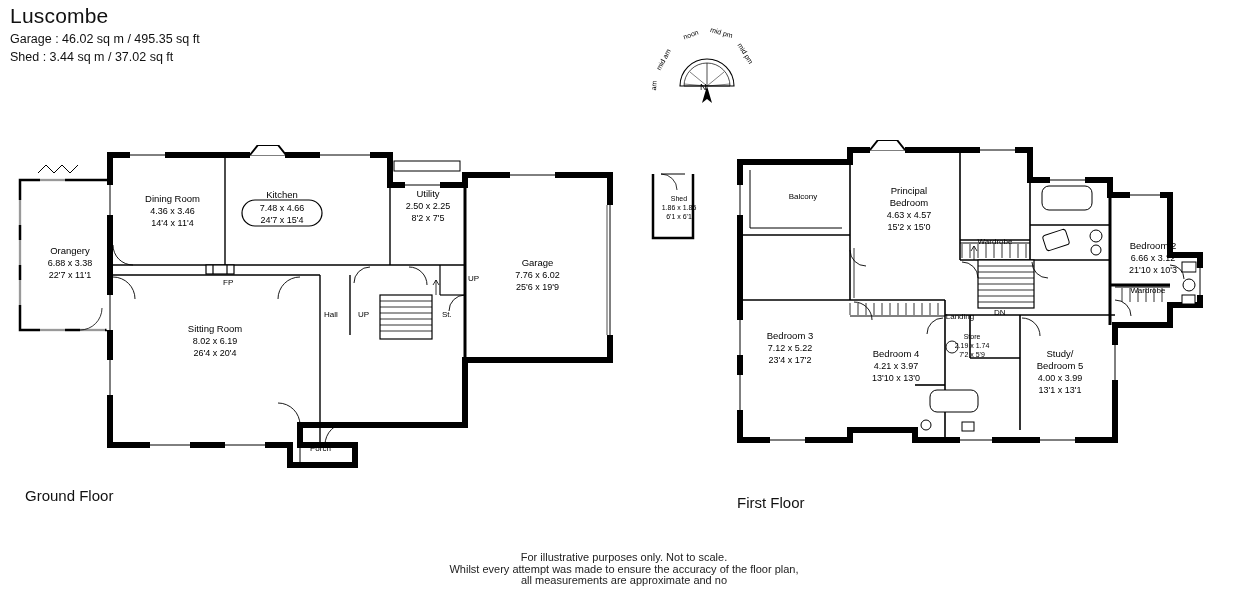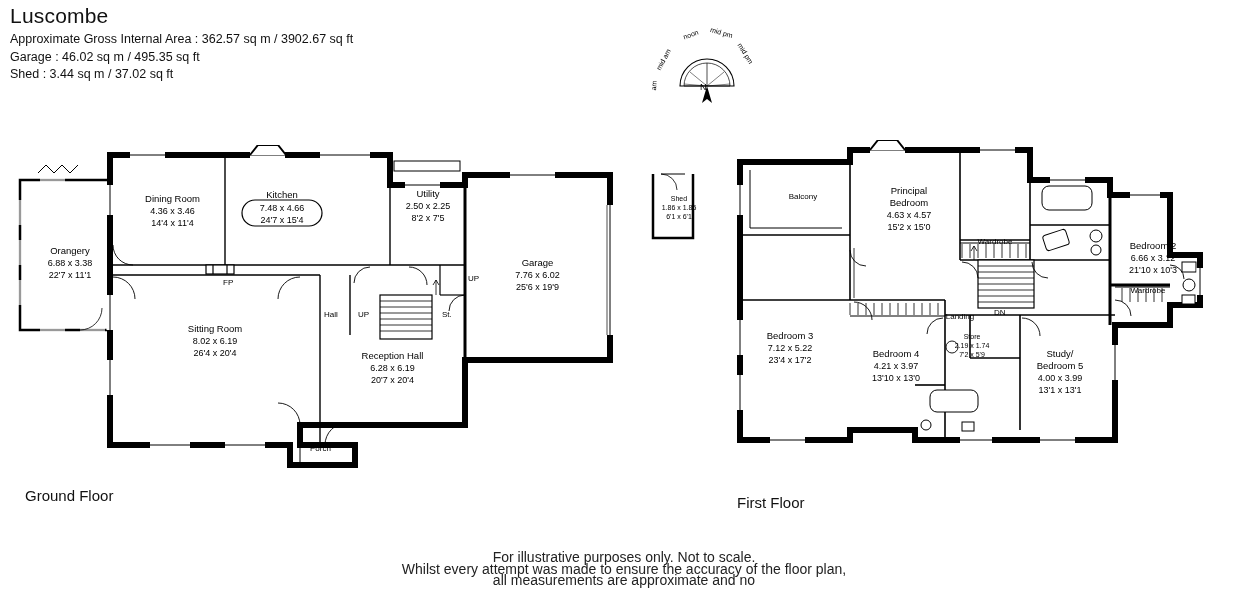--- a/index.html
+++ b/index.html
@@ -39,21 +39,21 @@
     color: #111;
   }
   #ground-caption { left: 25px; top: 487px; }
   #first-caption { left: 737px; top: 494px; }
 
   
   #disclaimer {
     left: 0; top: 552px;
     width: 1248px;
     text-align: center;
-    font-size: 14px;
+    font-size: 11px;
     line-height: 11.5px;
     color: #222;
   }
   .room-label {
     text-align: center;
     font-size: 9.5px;
     line-height: 12px;
     color: #000;
     white-space: nowrap;
   }
@@ -88,21 +88,20 @@
     white-space: nowrap;
     transform-origin: center center;
   }
 </style>
 </head>
 <body>
 
 <div class="abs" id="title">Luscombe</div>
 
 <div class="abs" id="areas">
-  <div class="area-line">Approximate Gross Internal Area : 362.57 sq m / 3902.67 sq ft</div>
   <div class="area-line">Garage : 46.02 sq m / 495.35 sq ft</div>
   <div class="area-line">Shed : 3.44 sq m / 37.02 sq ft</div>
 </div>
 
 <div class="abs" id="compass">
   <svg width="110" height="90" viewBox="0 0 110 90">
     <path d="M30 58 A27 27 0 0 1 84 58 Z" fill="none" stroke="#000" stroke-width="1.1"></path>
     <path d="M34 58 A23 23 0 0 1 80 58 Z" fill="none" stroke="#000" stroke-width="0.7"></path>
     <path d="M57 58 L52 75 L57 71 L62 75 Z" fill="#000"></path>
     <line x1="57" y1="58" x2="57" y2="35" stroke="#000" stroke-width="0.7"></line>
@@ -305,25 +304,20 @@
     <div class="dim">7.76 x 6.02</div>
     <div class="dim">25'6 x 19'9</div>
   </div>
 
   <div class="abs room-label" style="left:140px; top:178px; width:130px;">
     <div class="nm">Sitting Room</div>
     <div class="dim">8.02 x 6.19</div>
     <div class="dim">26'4 x 20'4</div>
   </div>
 
-  <div class="abs room-label" style="left:315px; top:205px; width:135px;">
-    <div class="nm">Reception Hall</div>
-    <div class="dim">6.28 x 6.19</div>
-    <div class="dim">20'7 x 20'4</div>
-  </div>
 
   <div class="abs tag" style="left:314px; top:165px;">Hall</div>
   <div class="abs tag" style="left:300px; top:299px;">Porch</div>
   <div class="abs tag" style="left:197px; top:133px;margin-left:16px;">FP</div>
   <div class="abs tag" style="left:432px; top:165px;">St.</div>
   <div class="abs tag" style="left:458px; top:129px;">UP</div>
   <div class="abs tag" style="left:348px; top:165px;">UP</div>
 </div>
 
 <div class="abs" id="shed-plan" style="left:645px; top:168px; width:70px; height:80px;">

